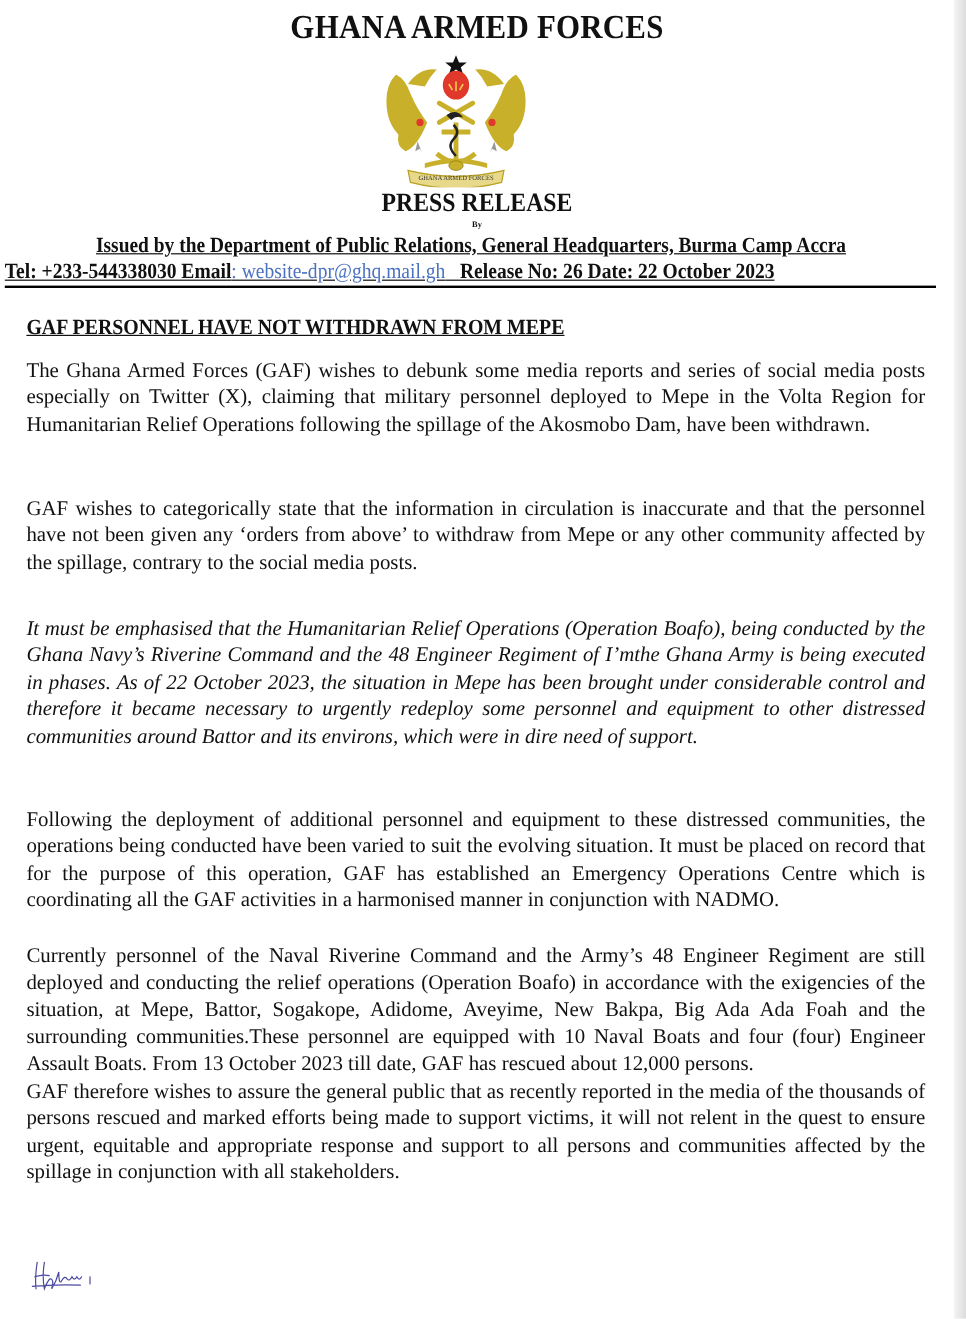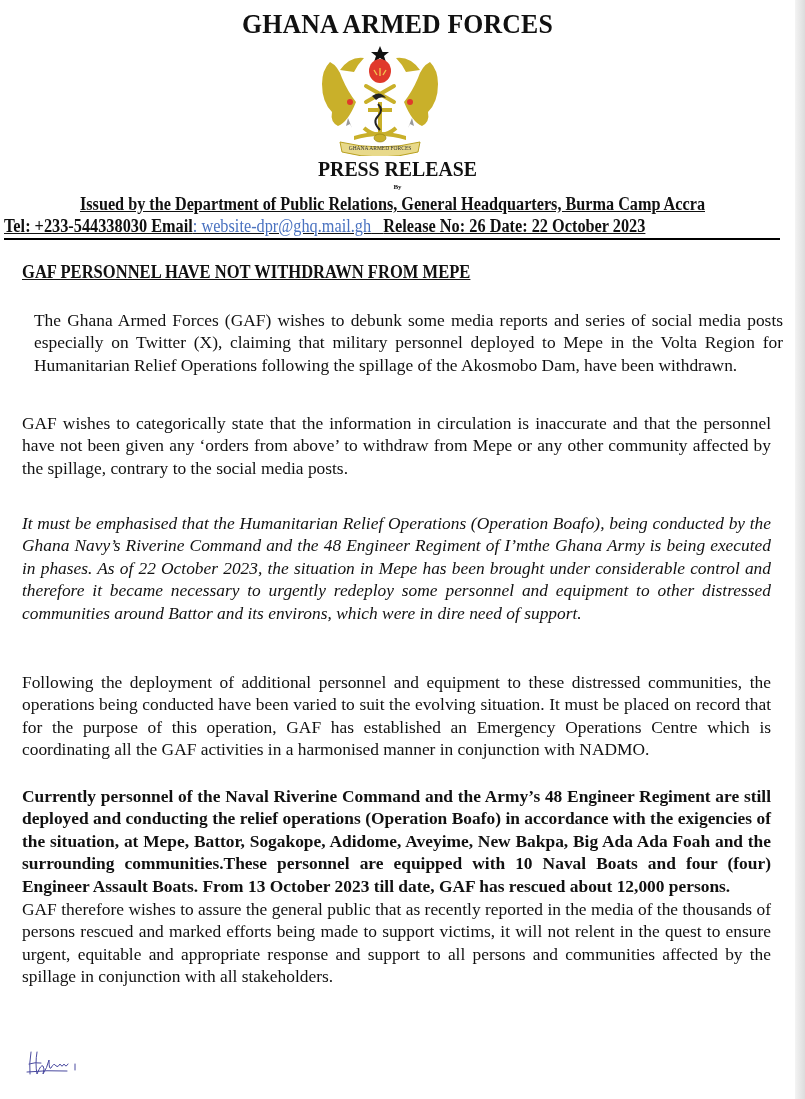--- a/index.html
+++ b/index.html
@@ -43,21 +43,21 @@
     transform: scaleX(0.92); transform-origin: left;
   }
   .para {
     position: absolute; left: 22px; width: 749px;
     font-size: 17.4px; line-height: 22.4px; text-align: justify;
   }
   .p1 { top: 297px; }
   .p2 { top: 412px; }
   .p3 { top: 512px; font-style: italic; }
   .p4 { top: 671px; }
-  .p5 { top: 785px; font-weight: bold; }
+  .p5 { top: 785px; }
   .p6 { top: 898px; }
   .signature { position: absolute; left: 25px; top: 1048px; width: 60px; height: 30px; }
 </style>
 </head>
 <body>
 
 <div class="right-edge"></div>
 
 <div class="org-title">GHANA ARMED FORCES</div>
 
@@ -103,21 +103,21 @@
 <div class="by">By</div>
 <div class="issued">Issued by the Department of Public Relations, General Headquarters, Burma Camp Accra</div>
 
 <div class="contact">
   <span>Tel: +233-544338030 Email</span><span class="email">: website-dpr@ghq.mail.gh</span>&nbsp;&nbsp;&nbsp;<span>Release No: 26 Date:  22 October 2023</span>
 </div>
 <div class="contact-rule"></div>
 
 <div class="headline">GAF PERSONNEL HAVE NOT WITHDRAWN FROM MEPE</div>
 
-<p class="para p1" style="margin:12px">The Ghana Armed Forces (GAF) wishes to debunk some media reports and series of social media posts especially on Twitter (X), claiming that military personnel deployed to Mepe in the Volta Region for Humanitarian Relief Operations following the spillage of the Akosmobo Dam, have been withdrawn.</p>
+<p class="para p1" style="margin:0">The Ghana Armed Forces (GAF) wishes to debunk some media reports and series of social media posts especially on Twitter (X), claiming that military personnel deployed to Mepe in the Volta Region for Humanitarian Relief Operations following the spillage of the Akosmobo Dam, have been withdrawn.</p>
 <p class="para p2" style="margin:0">GAF wishes to categorically state that the information in circulation is inaccurate and that the personnel have not been given any ‘orders from above’ to withdraw from Mepe or any other community affected by the spillage, contrary to the social media posts.</p>
 <p class="para p3" style="margin:0">It must be emphasised that the Humanitarian Relief Operations (Operation Boafo), being conducted by the Ghana Navy’s Riverine Command and the 48 Engineer Regiment of I’mthe Ghana Army is being executed in phases. As of 22 October 2023, the situation in Mepe has been brought under considerable control and therefore it became necessary to urgently redeploy some personnel and equipment to other distressed communities around Battor and its environs, which were in dire need of support.</p>
 <p class="para p4" style="margin:0">Following the deployment of additional personnel and equipment to these distressed communities, the operations being conducted have been varied to suit the evolving situation. It must be placed on record that for the purpose of this operation, GAF has established an Emergency Operations Centre which is coordinating all the GAF activities in a harmonised manner in conjunction with NADMO.</p>
 <p class="para p5" style="margin:0">Currently personnel of the Naval Riverine Command and the Army’s 48 Engineer Regiment are still deployed and conducting the relief operations (Operation Boafo) in accordance with the exigencies of the situation, at Mepe, Battor, Sogakope, Adidome, Aveyime, New Bakpa, Big Ada Ada Foah and the surrounding communities.These personnel are equipped with 10 Naval Boats and four (four) Engineer Assault Boats. From 13 October 2023 till date, GAF has rescued about 12,000 persons.</p>
 <p class="para p6" style="margin:0">GAF therefore wishes to assure the general public that as recently reported in the media of the thousands of persons rescued and marked efforts being made to support victims, it will not relent in the quest to ensure urgent, equitable and appropriate response and support to all persons and communities affected by the spillage in conjunction with all stakeholders.</p>
 
 <svg class="signature" viewBox="0 0 60 30">
   <path d="M6 4 q-2 12 -1 22 M4 16 q6 -2 12 -1 M12 4 q-2 12 0 22 q4 -10 6 -8 q2 2 0 8 q4 -6 6 -14 q0 10 2 8 q3 -6 5 -2 q2 2 4 -2 q2 4 4 0 q2 4 4 0 M50 16 v6 M2 24 q20 -2 40 -1" stroke="#4a4aa0" stroke-width="1" fill="none" stroke-linecap="round"></path>
 </svg>
 

